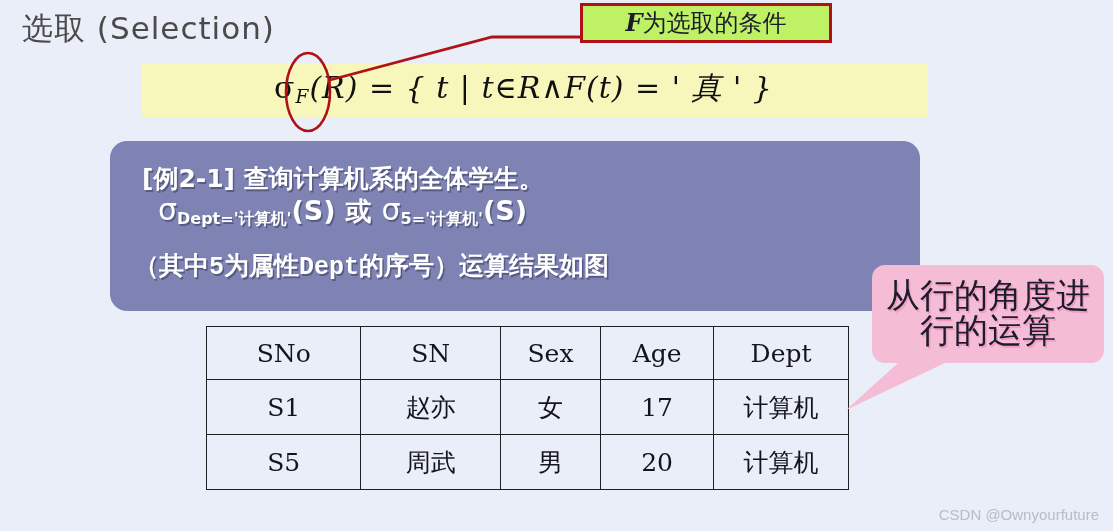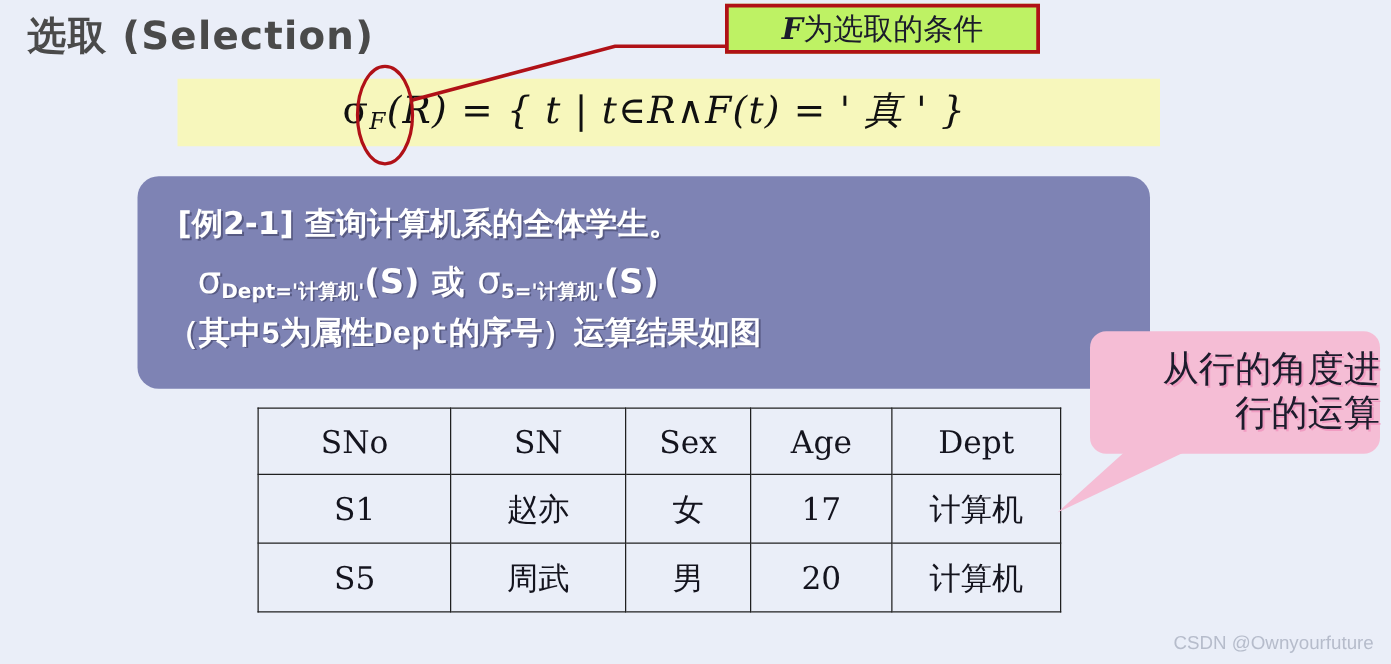--- a/index.html
+++ b/index.html
@@ -22,21 +22,21 @@
     background: #eaeef8;
     overflow: hidden;
   }
 
   
   #title {
     position: absolute;
     left: 22px;
     top: 8px;
     font-size: 31px;
-    font-weight: bold;
+    font-weight: normal;
     color: #4a4a4a;
     letter-spacing: 0px;
     white-space: nowrap;
     font-family: "Liberation Sans", sans-serif;
   }
   #title .cn { font-family: "DejaVu Sans", sans-serif; letter-spacing: 1px; }
 
   
   #formula-band {
     position: absolute;
@@ -111,21 +111,21 @@
     top: 21px;
     font-family: "DejaVu Sans", sans-serif;
     font-size: 25px;
     font-weight: bold;
     white-space: nowrap;
     text-shadow: 1.5px 1.5px 0 rgba(40,40,70,0.45);
   }
   #ex-line2 {
     position: absolute;
     left: 48px;
-    top: 66px;
+    top: 51px;
     white-space: nowrap;
     text-shadow: 1.5px 1.5px 0 rgba(40,40,70,0.45);
   }
   #ex-line2 .sig {
     font-family: "DejaVu Sans", sans-serif;
     font-size: 30px;
   }
   #ex-line2 .subs {
     font-family: "DejaVu Sans", sans-serif;
     font-size: 16px;
@@ -162,23 +162,23 @@
     width: 232px;
     height: 98px;
     background: #f5bdd5;
     border-radius: 13px;
     z-index: 3;
   }
   #callout-text {
     position: absolute;
     left: 0; top: 13px;
     width: 232px;
-    text-align: right;
-    font-family: "DejaVu Serif", serif;
-    font-size: 29px;
+    text-align: center;
+    font-family: "DejaVu Serif", serif;
+    font-size: 34px;
     line-height: 35px;
     color: #1c1c2c;
     text-shadow: 1.5px 1.5px 0 rgba(240,150,190,0.85);
   }
 
   
   #result-table {
     position: absolute;
     left: 206px;
     top: 326px;

